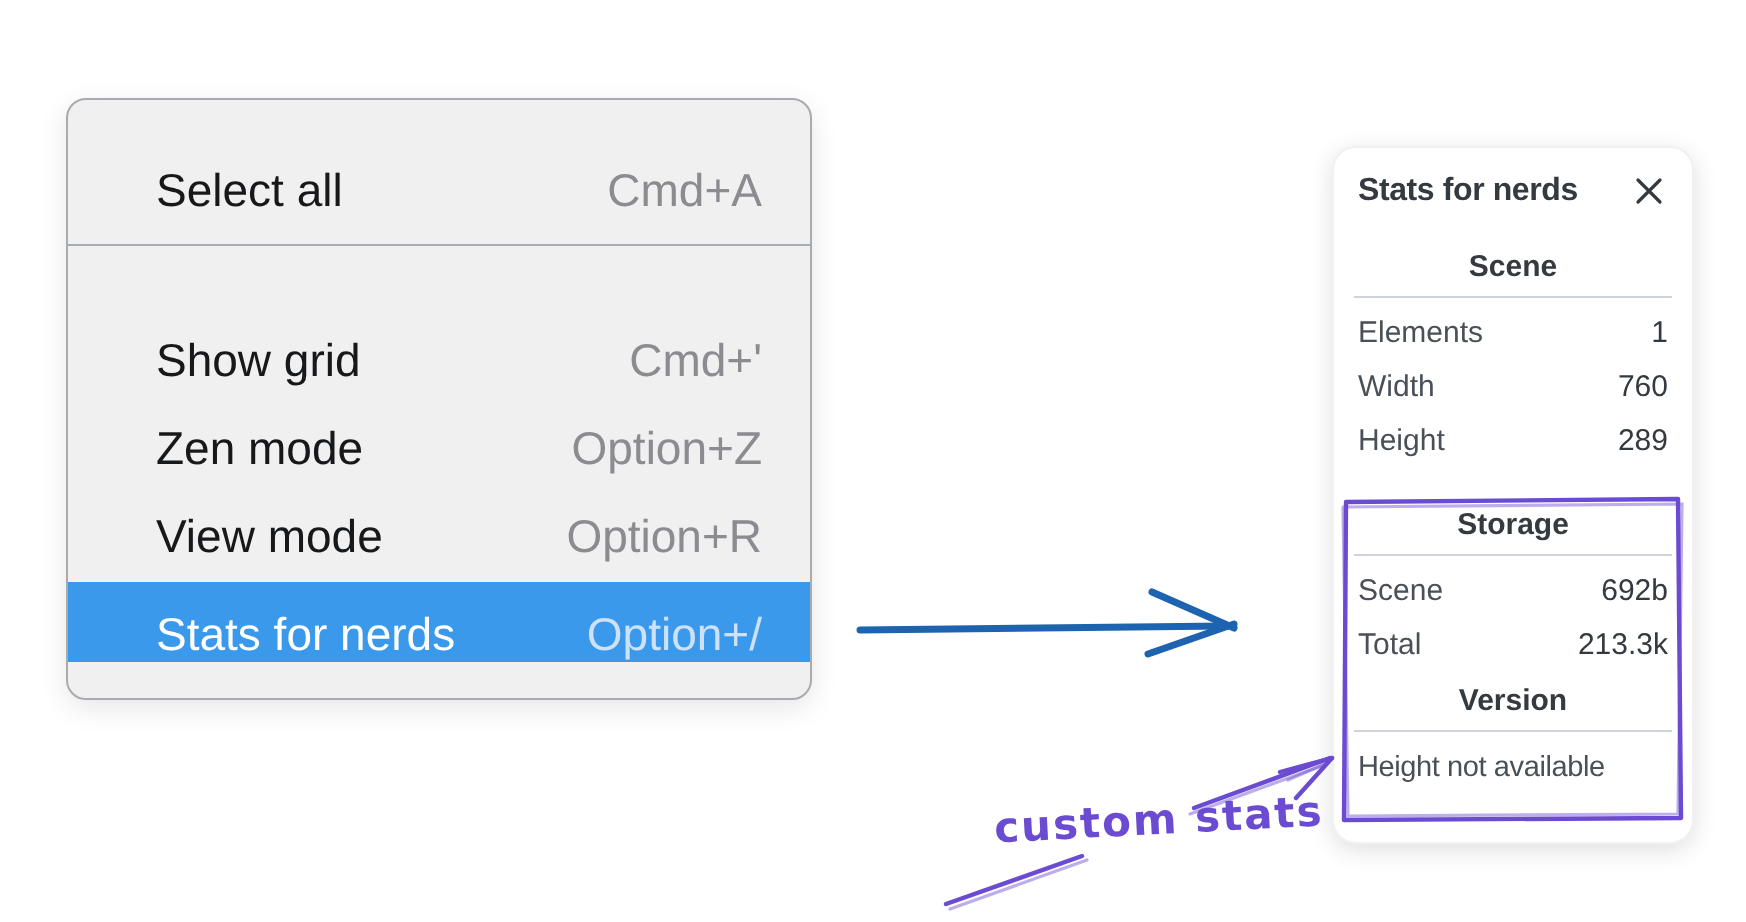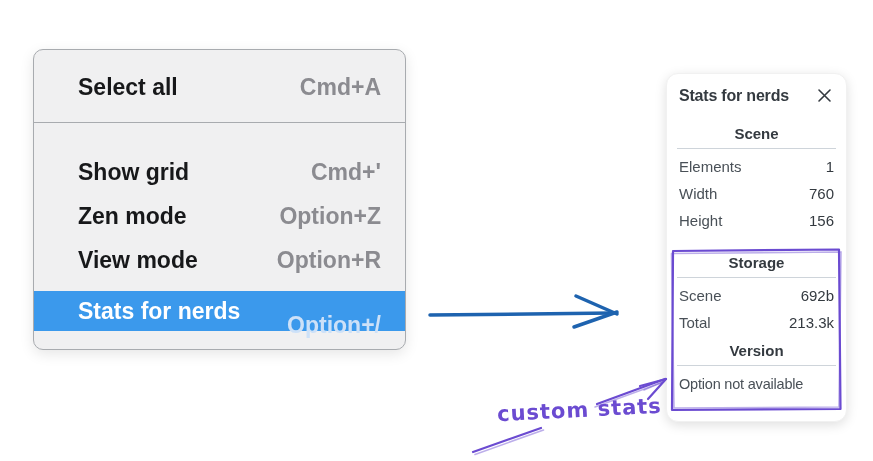--- a/index.html
+++ b/index.html
@@ -12,22 +12,22 @@
   .menu{
     position:absolute;left:33px;top:49px;width:373px;height:301px;
     box-sizing:border-box;background:var(--menu-bg);
     border:1.5px solid var(--menu-border);border-radius:10px;
     box-shadow:0 4px 14px rgba(0,0,0,0.10);
     font-size:23px;overflow:hidden;
   }
   .menu-group{padding:15px 0 13px 0;}
   .menu-group.second{border-top:1.5px solid var(--menu-border);padding-top:27px;padding-bottom:19px;}
   .menu-item{
-    height:44px;display:flex;align-items:center;justify-content:space-between;
-    padding:0 24px 0 44px;color:var(--menu-text);cursor:default;font-weight:bold;
+    height:44px;display:flex;align-items:flex-end;justify-content:space-between;
+    padding:0 24px 0 44px;color:var(--menu-text);cursor:default;
   }
   .menu-item .shortcut{color:var(--menu-shortcut);}
   .menu-item.selected{
     background:var(--menu-highlight);color:#ffffff;height:40px;margin-top:9px;
   }
   .menu-item.selected .shortcut{color:var(--menu-shortcut-selected);margin-top:28px;}
 
   
   .stats{
     position:absolute;left:666px;top:73px;width:181px;height:349px;
@@ -106,37 +106,37 @@
     <div class="stat-row">
       <span class="lbl">Elements</span>
       <span class="val">1</span>
     </div>
     <div class="stat-row">
       <span class="lbl">Width</span>
       <span class="val">760</span>
     </div>
     <div class="stat-row">
       <span class="lbl">Height</span>
-      <span class="val">156</span>
+      <span class="val">289</span>
     </div>
 
     <div class="section-heading">Storage</div>
     <hr class="divider">
     <div class="stat-row">
       <span class="lbl">Scene</span>
       <span class="val">692b</span>
     </div>
     <div class="stat-row">
       <span class="lbl">Total</span>
       <span class="val">213.3k</span>
     </div>
 
     <div class="section-heading tight">Version</div>
     <hr class="divider">
-    <div class="version-msg">Option not available</div>
+    <div class="version-msg">Height not available</div>
   </div>
 
   <svg class="overlay">
 
     <g>
       <path class="blue-stroke" d="M430 315 L613 313"></path>
       <path class="blue-stroke" d="M576 296 L617 314"></path>
       <path class="blue-stroke" d="M617 312 L574 327"></path>
     </g>
 

